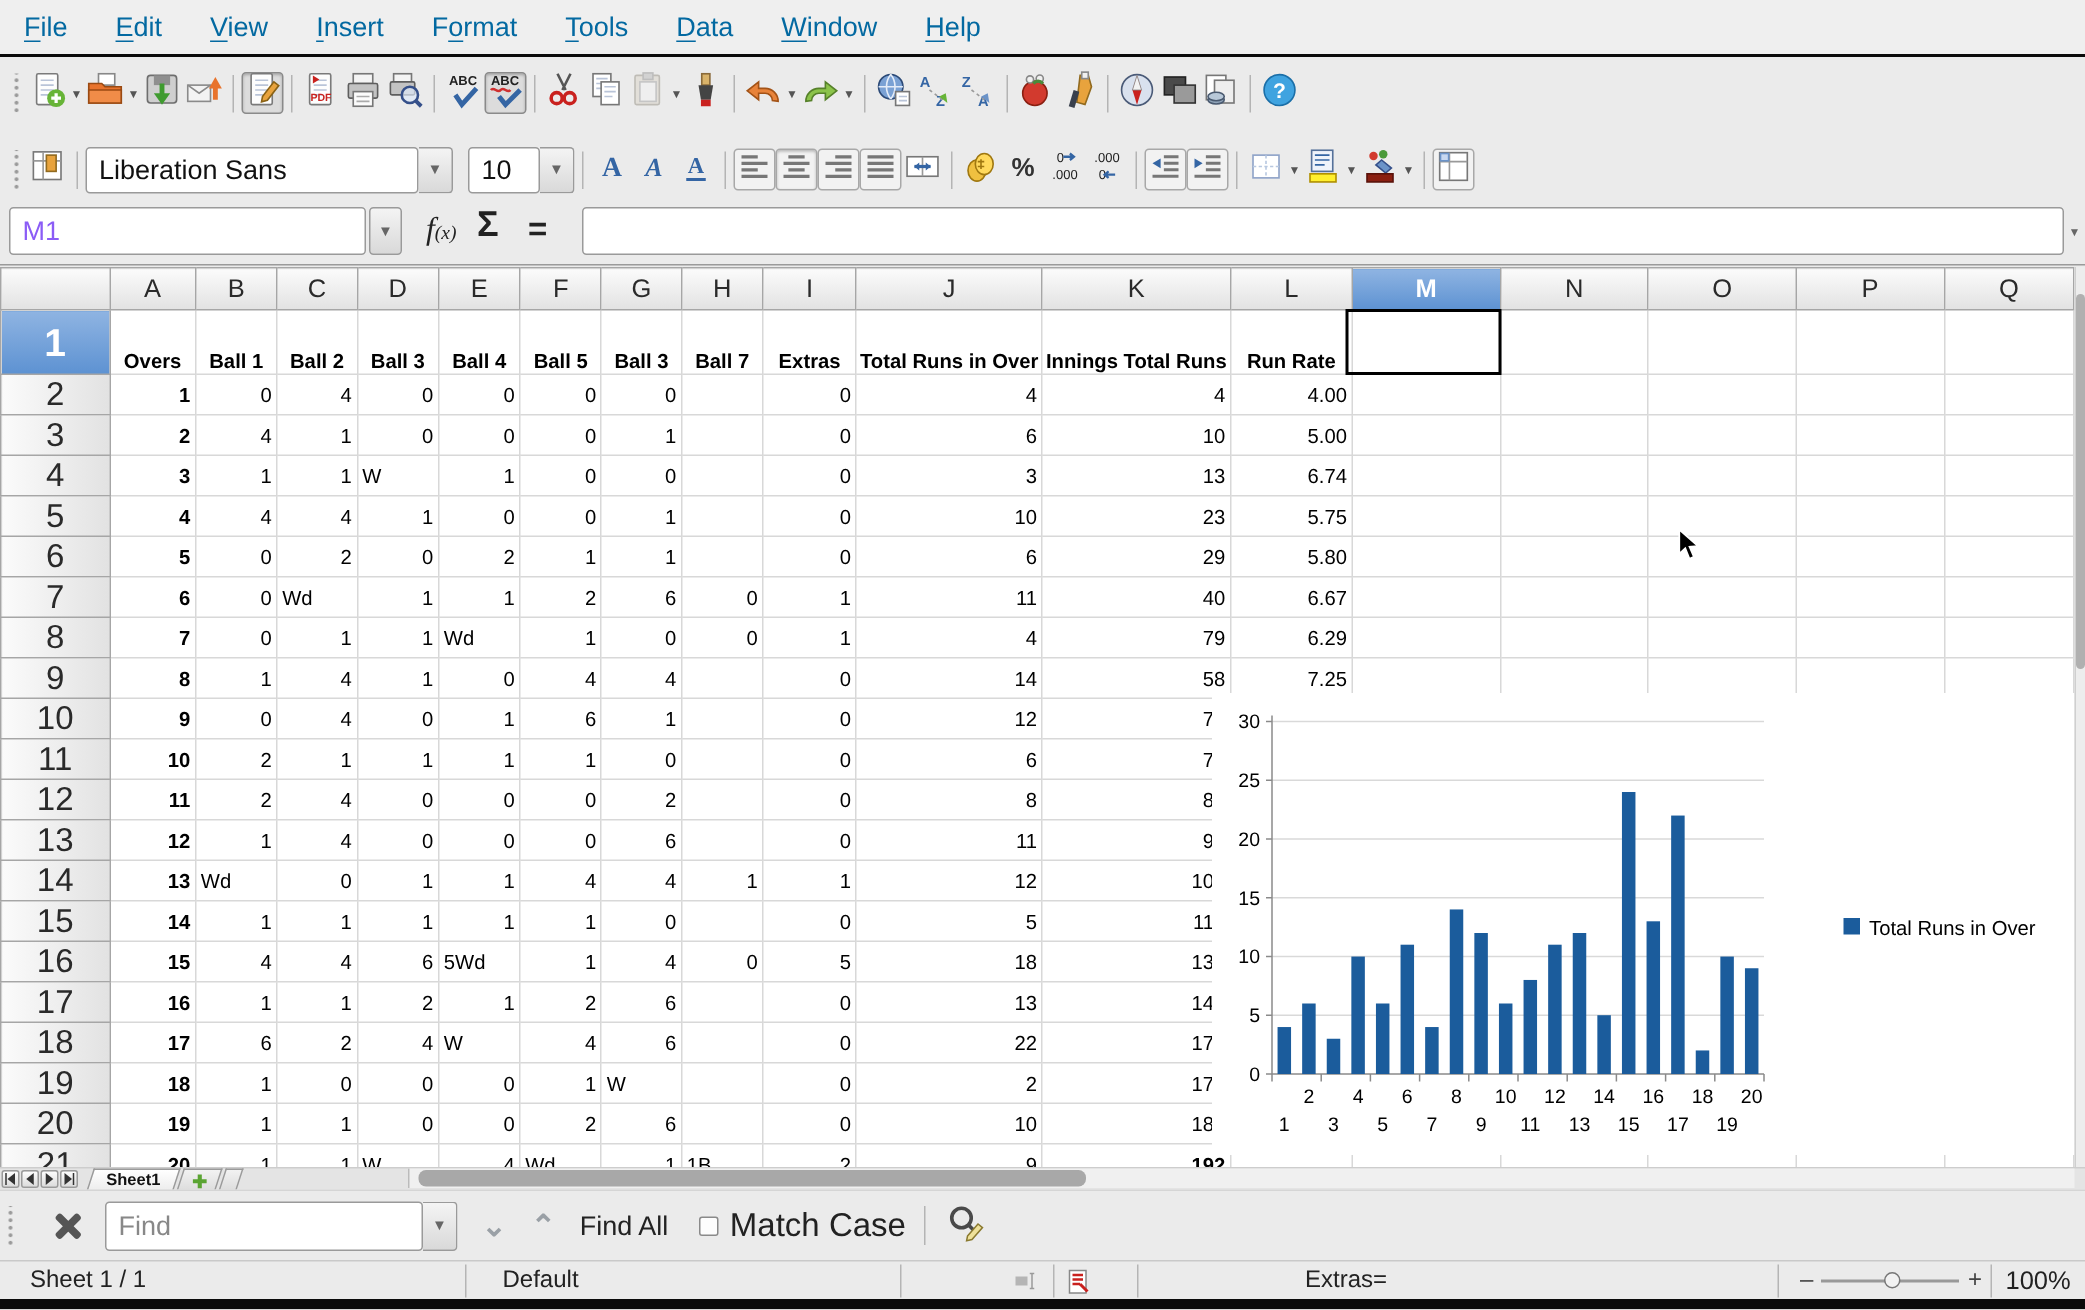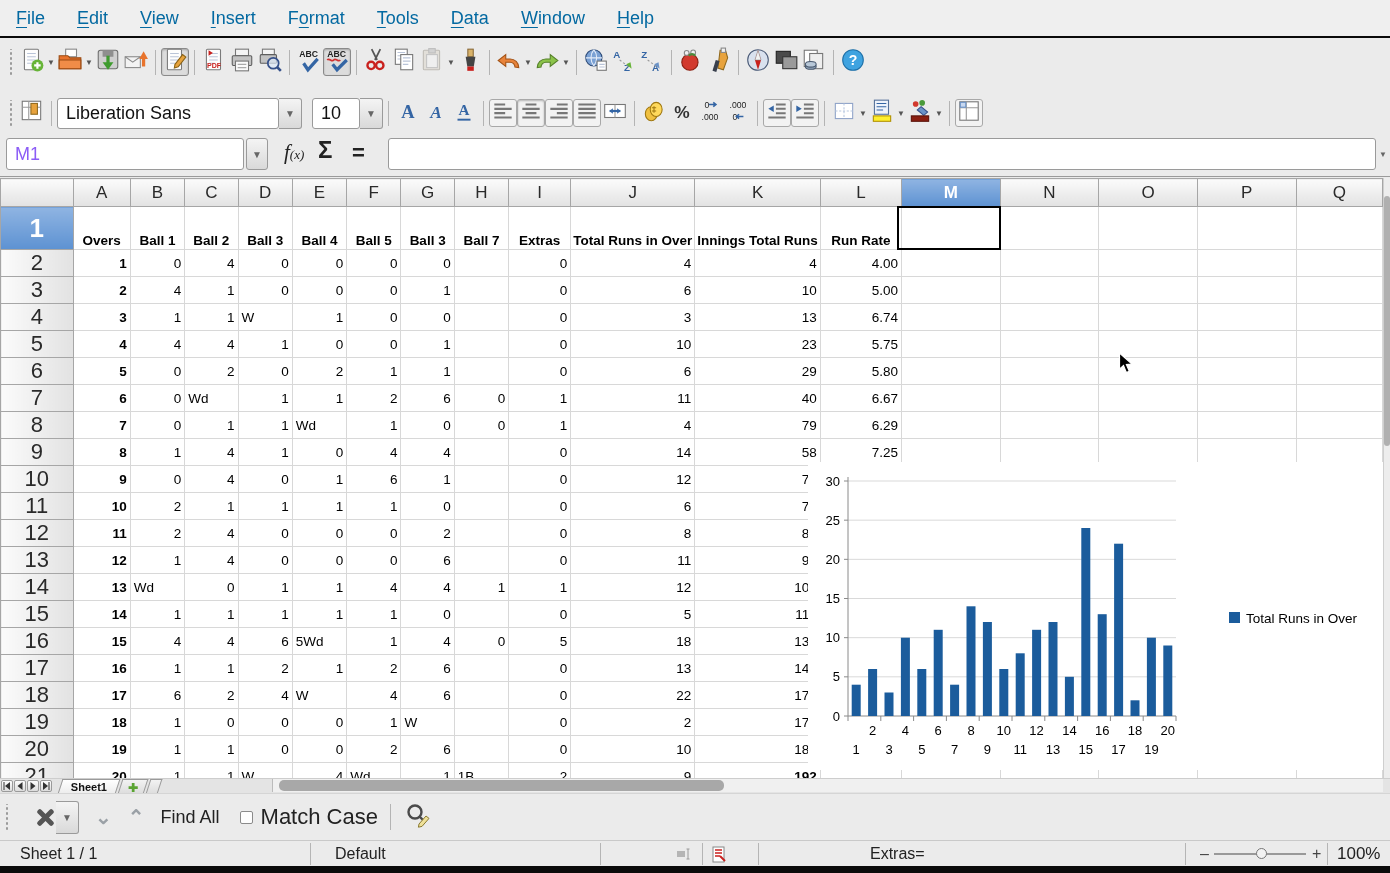--- a/index.html
+++ b/index.html
@@ -1039,20 +1039,21 @@
       </div>
     <div class="emptytab"></div>
   </div>
   <div class="hscroll">
     <div class="hthumb"></div>
   </div>
 
   <div class="findbar">
     <div class="grip"></div>
     <div class="find-close"></div>
+    <input class="find-input" placeholder="Find" style="">
     <div class="find-combo-caret">▼</div>
     <span class="chev">⌄</span>
     <span class="chev">⌃</span>
     <span class="find-label">Find All</span>
     <span class="checkbox"></span>
     <span class="match-label">Match Case</span>
     <span class="fsep"></span>
     <span style="margin-left:2px">
       <svg width="26" height="26" viewBox="0 0 26 26">
           <circle cx="10" cy="10" r="6.5" fill="none" stroke="#4a4a4a" stroke-width="2.4"></circle>

